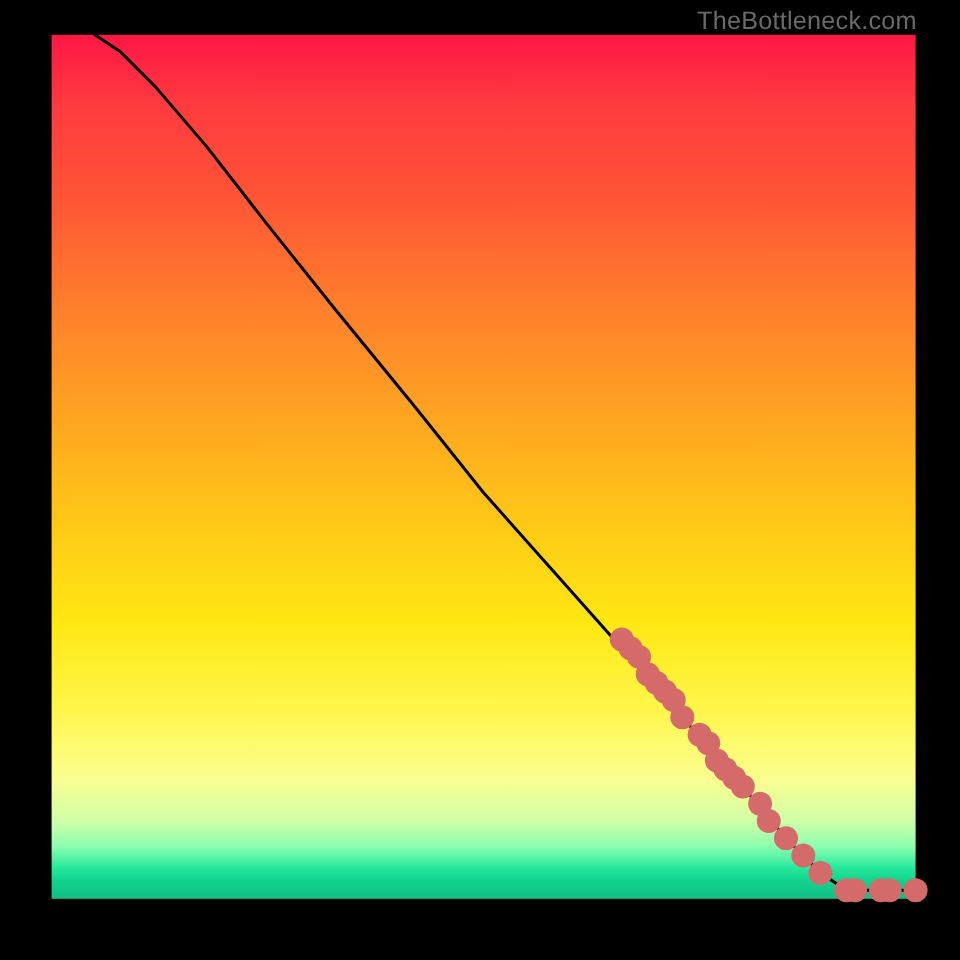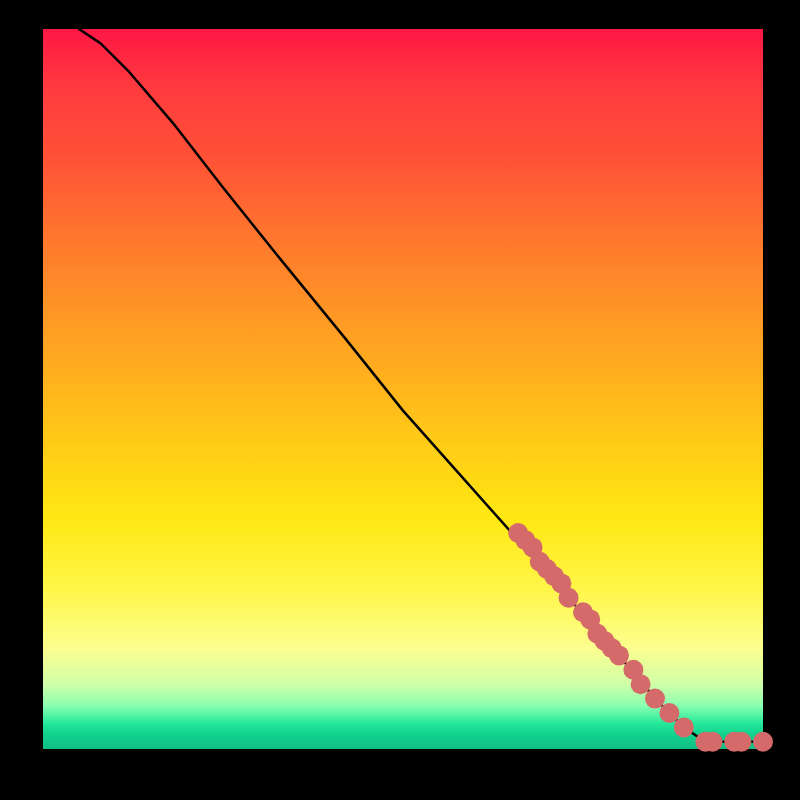--- a/index.html
+++ b/index.html
@@ -90,13 +90,14 @@
         <circle cx="612.0" cy="669.6" r="10" fill="#d46a6a"></circle>
         <circle cx="626.4" cy="684.0" r="10" fill="#d46a6a"></circle>
         <circle cx="640.8" cy="698.4" r="10" fill="#d46a6a"></circle>
         <circle cx="662.4" cy="712.8" r="10" fill="#d46a6a"></circle>
         <circle cx="669.6" cy="712.8" r="10" fill="#d46a6a"></circle>
         <circle cx="691.2" cy="712.8" r="10" fill="#d46a6a"></circle>
         <circle cx="698.4" cy="712.8" r="10" fill="#d46a6a"></circle>
         <circle cx="720.0" cy="712.8" r="10" fill="#d46a6a"></circle>
       </g>
   </svg>
+  <div class="attribution">TheBottleneck.com</div>
 </div>
 
 </body></html>

